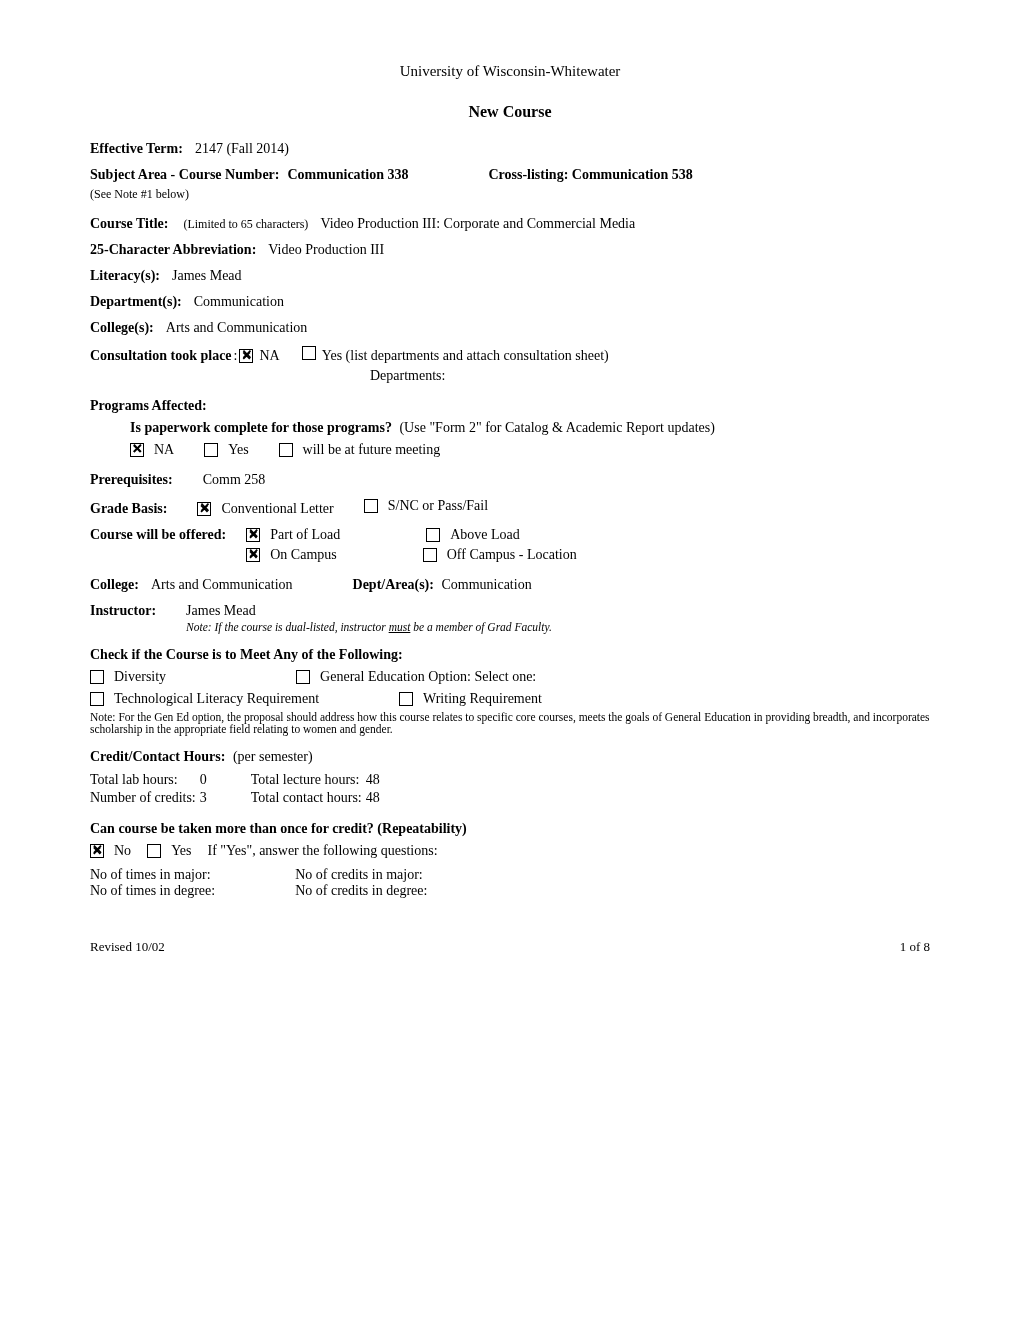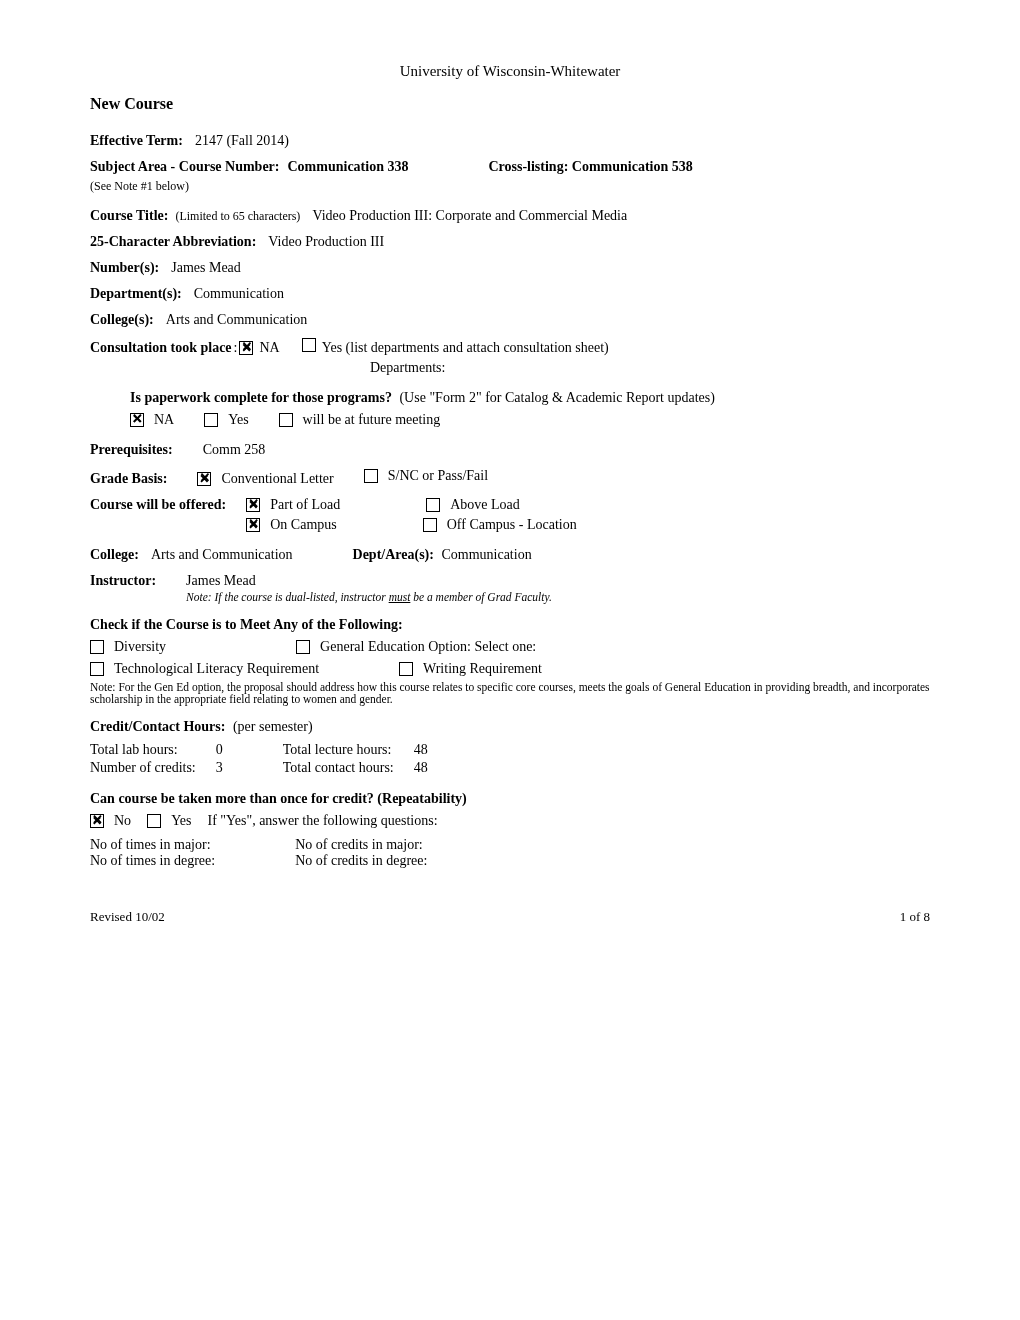--- a/index.html
+++ b/index.html
@@ -14,28 +14,29 @@
       font-size: 14px;
       color: #000000;
       width: 1020px;
       min-height: 1320px;
       padding: 60px 90px;
     }
 
     .page-title {
       font-size: 16px;
       font-weight: bold;
+      text-align: center;
       margin-bottom: 20px;
     }
 
     .university-header {
       text-align: center;
       font-size: 15px;
       line-height: 1.5;
-      margin-bottom: 12px;
+      margin-bottom: 20px;
     }
 
     .section {
       margin-bottom: 14px;
     }
 
     .field-row {
       display: flex;
       align-items: baseline;
       margin-bottom: 10px;
@@ -110,21 +111,21 @@
     .small-text {
       font-size: 11.5px;
     }
 
     table.hours-table {
       border-collapse: collapse;
       margin-top: 6px;
     }
 
     table.hours-table td {
-      padding: 1px 20px 1px 0;
+      padding: 1px 4px 1px 0;
       vertical-align: top;
     }
 
     .footer {
       display: flex;
       justify-content: space-between;
       margin-top: 40px;
       font-size: 13px;
     }
 
@@ -153,31 +154,31 @@
   <div class="subject-area-row">
     <span class="field-label">Subject Area - Course Number:</span>
     <span style="margin-left:8px; font-weight:bold;">Communication 338</span>
     <span style="margin-left: 80px; font-weight:bold;">Cross-listing:  Communication 538</span>
   </div>
   <div class="subject-note">(See Note #1 below)</div>
 </div>
 
 <div class="field-row section">
   <span class="field-label">Course Title:</span>
-  <span style="font-size:12px; margin-left:7px;">(Limited to 65 characters)</span>
+  <span style="font-size:12px; margin-left:15px;">(Limited to 65 characters)</span>
   <span class="field-value">Video Production III: Corporate and Commercial Media</span>
 </div>
 
 <div class="field-row section">
   <span class="field-label">25-Character Abbreviation:</span>
   <span class="field-value">Video Production III</span>
 </div>
 
 <div class="field-row section">
-  <span class="field-label">Number(s):</span>
+  <span class="field-label">Literacy(s):</span>
   <span class="field-value">James Mead</span>
 </div>
 
 <div class="field-row section">
   <span class="field-label">Department(s):</span>
   <span class="field-value">Communication</span>
 </div>
 
 <div class="field-row section">
   <span class="field-label">College(s):</span>
@@ -192,20 +193,21 @@
     <span>NA</span>
     <span style="margin-left:20px;" class="checkbox-box"></span>
     <span>Yes  (list departments and attach consultation sheet)</span>
   </div>
   <div style="margin-left: 280px;">
     <span>Departments:</span>
   </div>
 </div>
 
 <div class="section">
+  <div class="section-heading">Programs Affected:</div>
   <div style="margin-left:40px;">
     <div style="margin-bottom:6px;">
       <span class="bold">Is paperwork complete for those programs?</span>
       <span style="margin-left:4px;">(Use "Form 2" for Catalog &amp; Academic Report updates)</span>
     </div>
     <div class="answer-row">
       <span style="display:inline-flex; align-items:center; gap:6px;">
         <span class="checkbox-box checked checked-x">✕</span>
         <span>NA</span>
       </span>

